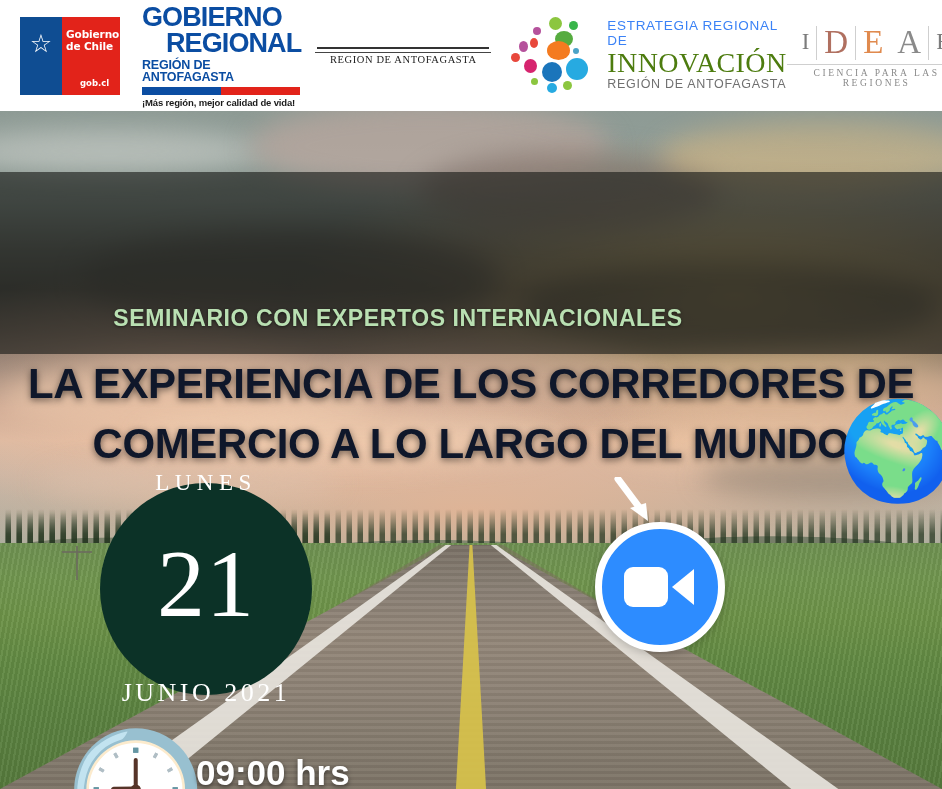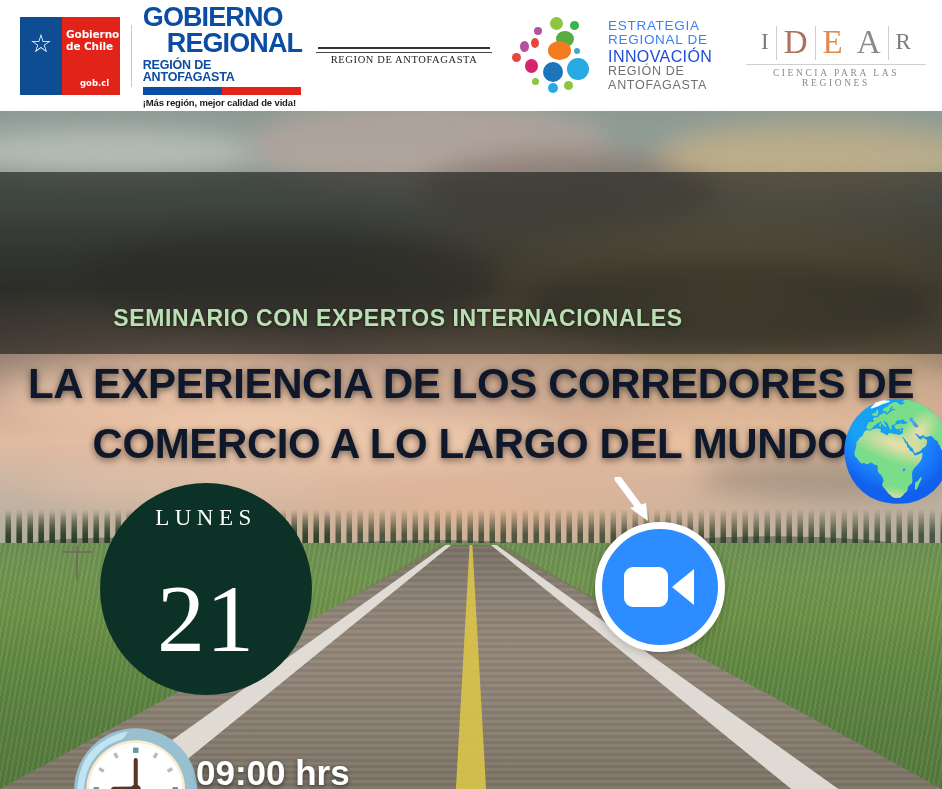--- a/index.html
+++ b/index.html
@@ -98,21 +98,21 @@
   
   .innov{
     display:flex;align-items:center;margin-left:20px;
   }
   .innov-dots{
     position:relative;width:92px;height:82px;flex:0 0 92px;
   }
   .innov-dots i{position:absolute;display:block;border-radius:50%;}
   .innov-text{margin-left:4px;line-height:1.08;}
   .iv-l1{display:block;color:#3b82f6;font-size:13.5px;letter-spacing:0.7px;}
-  .iv-l2{display:block;color:#1d4ed8;font-size:16px;letter-spacing:0.4px;}
+  .iv-l2{display:block;color:#4d7c0f;font-size:28px;letter-spacing:0.4px;font-family:Liberation Serif, serif;}
   .iv-l3{display:block;color:#707070;font-size:12.5px;letter-spacing:0.7px;}
 
   
   .idear{
     margin-left:auto;margin-right:10px;width:192px;text-align:center;
     font-family:"Liberation Serif",serif;
   }
   .idear-letters{display:flex;justify-content:center;align-items:flex-end;}
   .idear-letters span{
     font-size:33px;line-height:36px;padding:0 7px;display:inline-block;
@@ -419,20 +419,21 @@
     <div class="title-band"></div>
 
     <div class="kicker">SEMINARIO CON EXPERTOS INTERNACIONALES</div>
     <div class="headline">LA EXPERIENCIA DE LOS CORREDORES DE COMERCIO A LO LARGO DEL MUNDO</div>
 
     <div class="globe">🌍</div>
 
     <div class="date-circle">
       <span class="dc-dow">LUNES</span>
       <span class="dc-day">21</span>
+      <span class="dc-month">JUNIO 2021</span>
     </div>
 
     <div class="arrow-down">
       <svg viewBox="0 0 48 50" width="48" height="50">
         <path d="M6 2 L30 34" stroke="#ffffff" stroke-width="7" stroke-linecap="round" fill="none"></path>
         <path d="M36 44 L18 31 L34 26 Z" fill="#ffffff"></path>
       </svg>
     </div>
 
     <div class="zoom-badge">

